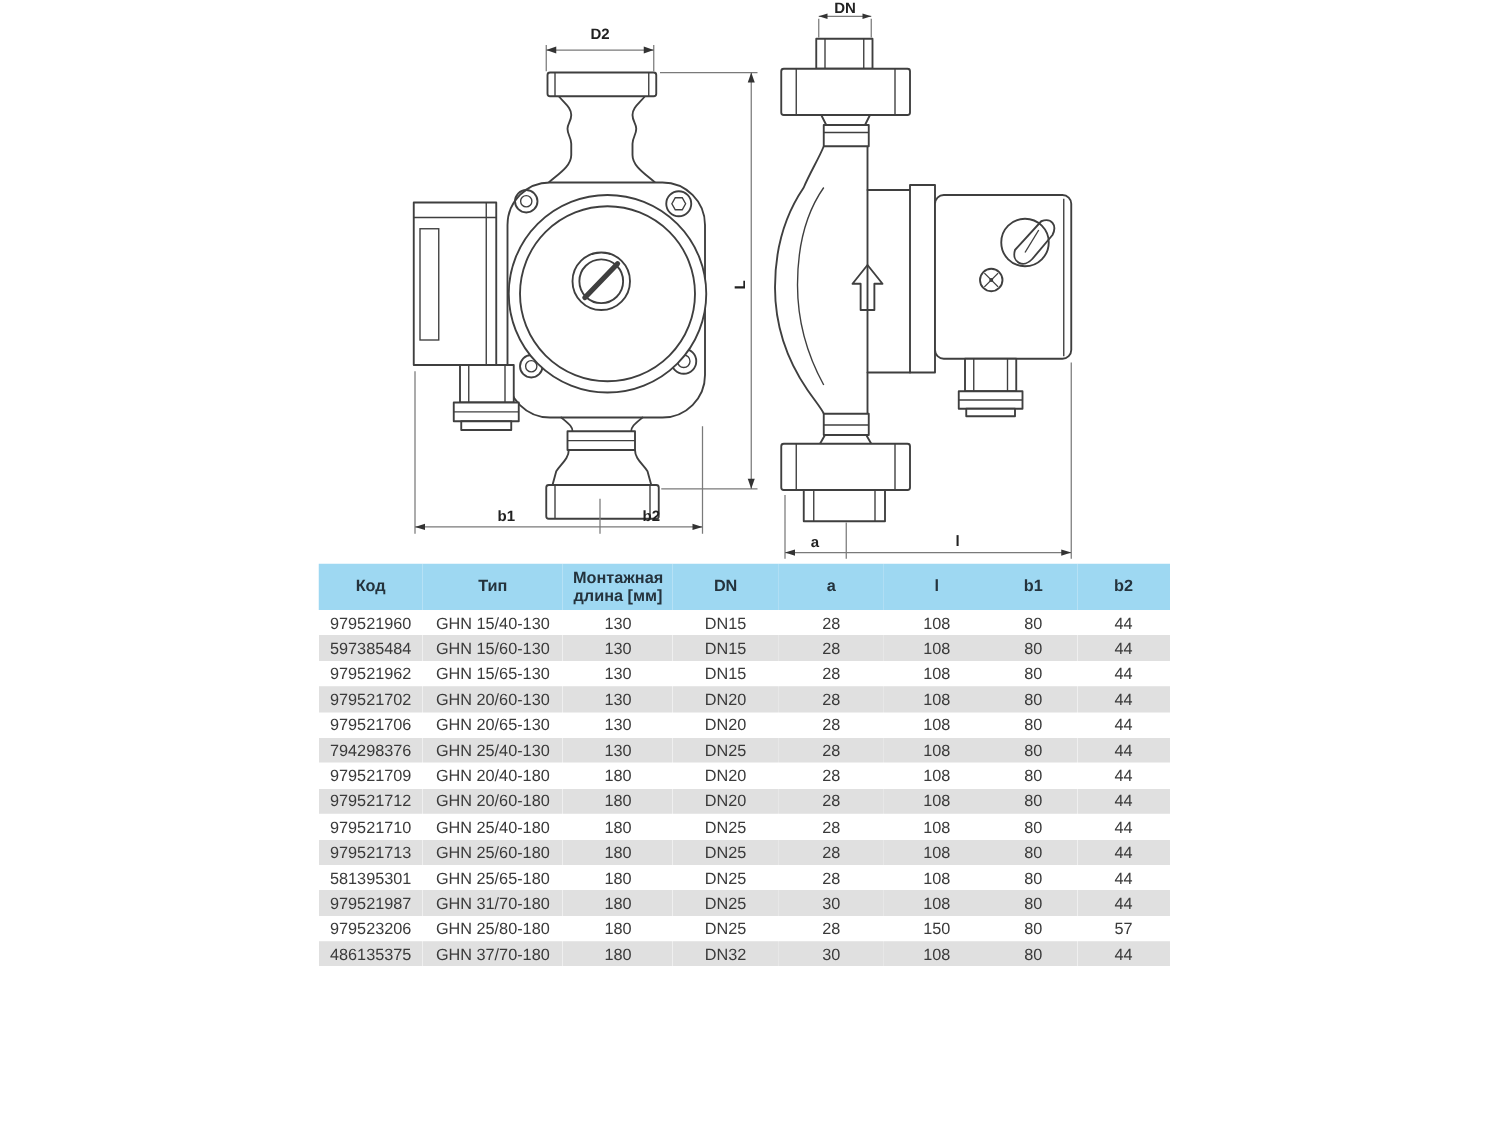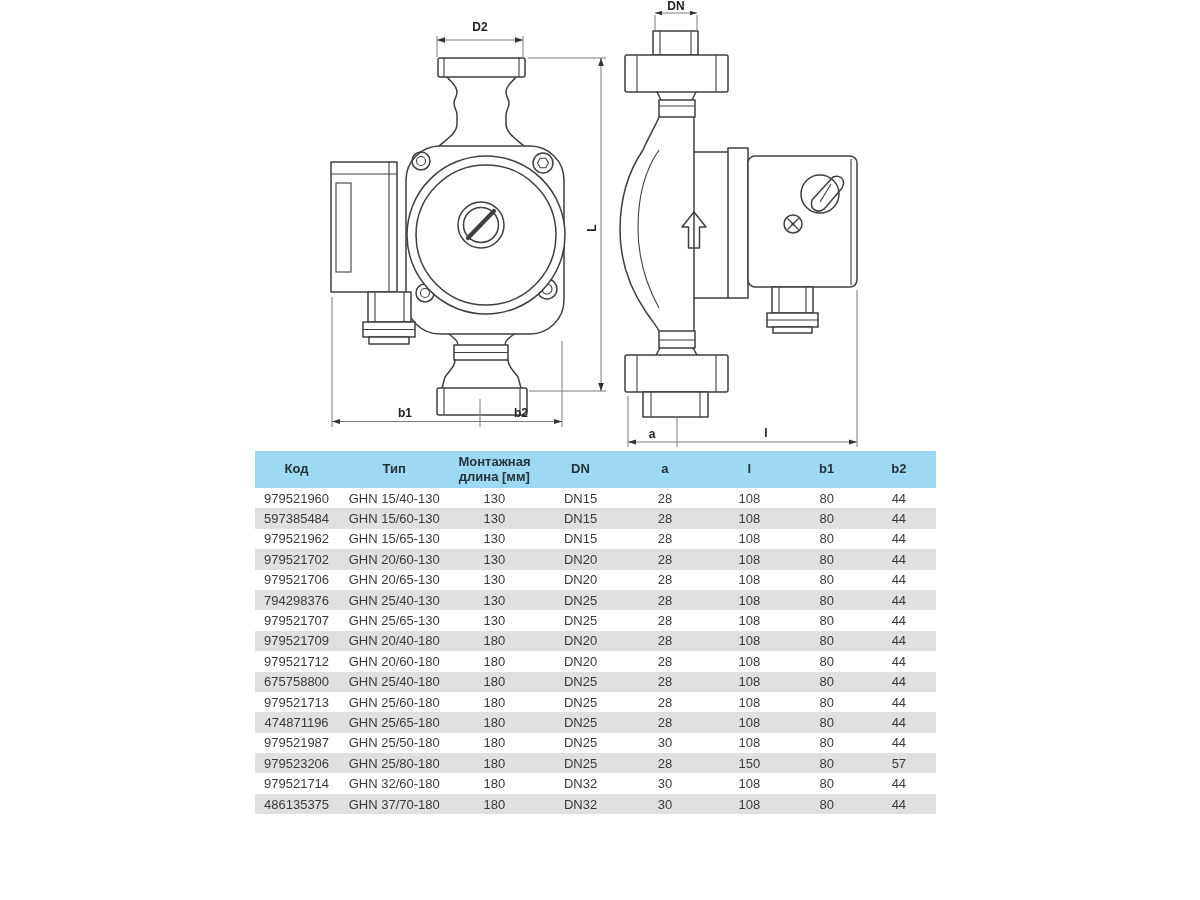--- a/index.html
+++ b/index.html
@@ -263,108 +263,88 @@
           <td>794298376</td>
           <td>GHN 25/40-130</td>
           <td>130</td>
           <td>DN25</td>
           <td>28</td>
           <td>108</td>
           <td>80</td>
           <td>44</td>
         </tr>
         <tr>
-          <td>979521707</td>
-          <td>GHN 25/65-130</td>
-          <td>130</td>
-          <td>DN25</td>
-          <td>28</td>
-          <td>108</td>
-          <td>80</td>
-          <td>44</td>
-        </tr>
-        <tr>
           <td>979521709</td>
           <td>GHN 20/40-180</td>
           <td>180</td>
           <td>DN20</td>
           <td>28</td>
           <td>108</td>
           <td>80</td>
           <td>44</td>
         </tr>
         <tr>
           <td>979521712</td>
           <td>GHN 20/60-180</td>
           <td>180</td>
           <td>DN20</td>
           <td>28</td>
           <td>108</td>
           <td>80</td>
           <td>44</td>
         </tr>
         <tr>
-          <td>675758800</td>
+          <td>979521710</td>
           <td>GHN 25/40-180</td>
           <td>180</td>
           <td>DN25</td>
           <td>28</td>
           <td>108</td>
           <td>80</td>
           <td>44</td>
         </tr>
         <tr>
           <td>979521713</td>
           <td>GHN 25/60-180</td>
           <td>180</td>
           <td>DN25</td>
           <td>28</td>
           <td>108</td>
           <td>80</td>
           <td>44</td>
         </tr>
         <tr>
-          <td>474871196</td>
+          <td>581395301</td>
           <td>GHN 25/65-180</td>
           <td>180</td>
           <td>DN25</td>
           <td>28</td>
           <td>108</td>
           <td>80</td>
           <td>44</td>
         </tr>
         <tr>
           <td>979521987</td>
-          <td>GHN 25/50-180</td>
+          <td>GHN 31/70-180</td>
           <td>180</td>
           <td>DN25</td>
           <td>30</td>
           <td>108</td>
           <td>80</td>
           <td>44</td>
         </tr>
         <tr>
           <td>979523206</td>
           <td>GHN 25/80-180</td>
           <td>180</td>
           <td>DN25</td>
           <td>28</td>
           <td>150</td>
           <td>80</td>
           <td>57</td>
-        </tr>
-        <tr>
-          <td>979521714</td>
-          <td>GHN 32/60-180</td>
-          <td>180</td>
-          <td>DN32</td>
-          <td>30</td>
-          <td>108</td>
-          <td>80</td>
-          <td>44</td>
         </tr>
         <tr>
           <td>486135375</td>
           <td>GHN 37/70-180</td>
           <td>180</td>
           <td>DN32</td>
           <td>30</td>
           <td>108</td>
           <td>80</td>
           <td>44</td>

